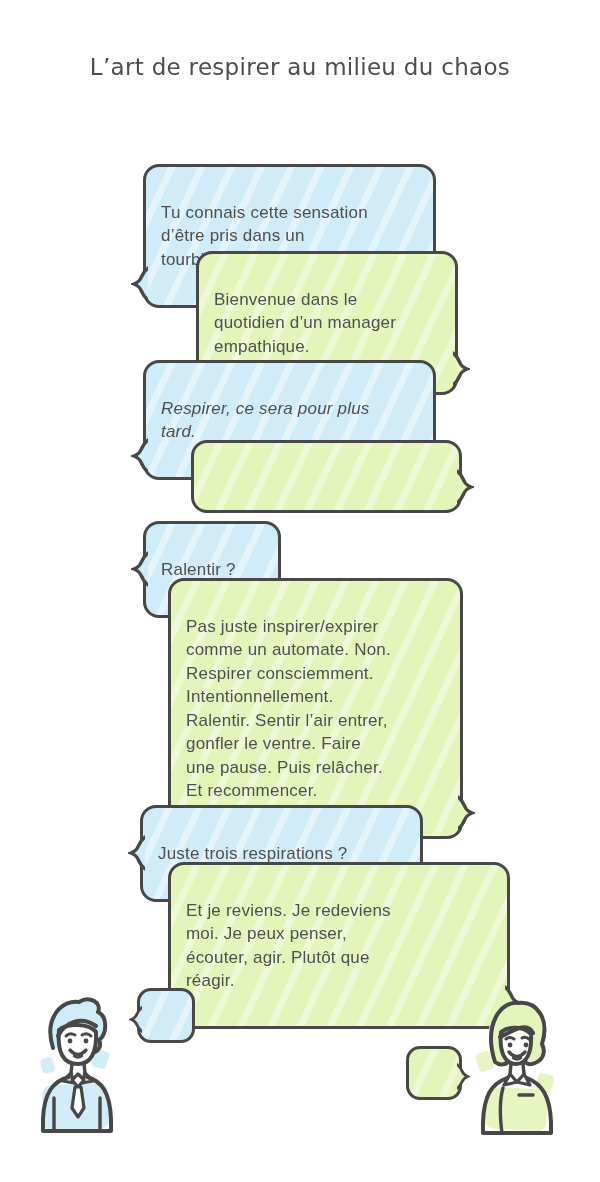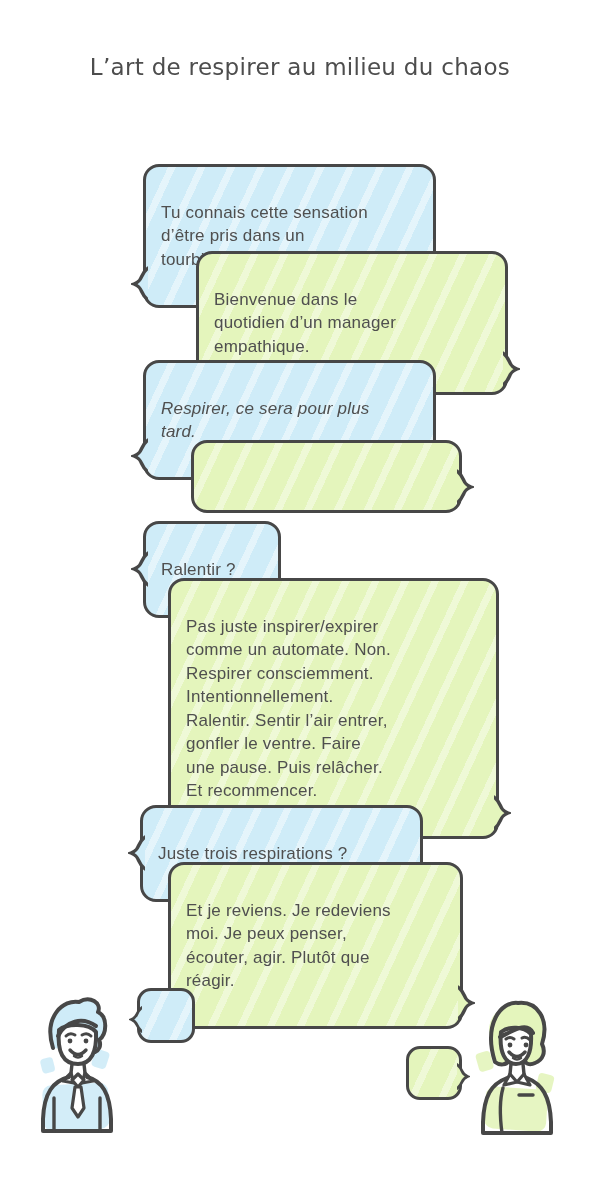--- a/index.html
+++ b/index.html
@@ -49,21 +49,21 @@
   <div class="bubble blue" style="left:143px; top:164px; width:293px; min-height:95px;">
     <span>Tu connais cette sensation
 d’être pris dans un
 tourbillon ?</span>
     <svg class="tail tail-left" viewBox="0 0 17 36">
       <path d="M17 2 C8 9 13 14 3 18 C13 22 8 27 17 34 Z" fill="#cfecf8" stroke="none"></path>
       <path d="M17 2 C8 9 13 14 3 18 C13 22 8 27 17 34" fill="none" stroke="#474747" stroke-width="3.4" stroke-linecap="round"></path>
     </svg>
   </div>
 
-  <div class="bubble green" style="left:196px; top:251px; width:312px; min-height:91px;">
+  <div class="bubble green" style="left:196px; top:251px; width:262px; min-height:91px;">
     <span>Bienvenue dans le
 quotidien d’un manager
 empathique.</span>
     <svg class="tail tail-right" viewBox="0 0 17 36">
       <path d="M0 2 C9 9 4 14 14 18 C4 22 9 27 0 34 Z" fill="#e4f5bc" stroke="none"></path>
       <path d="M0 2 C9 9 4 14 14 18 C4 22 9 27 0 34" fill="none" stroke="#474747" stroke-width="3.4" stroke-linecap="round"></path>
     </svg>
   </div>
 
   <div class="bubble blue" style="left:143px; top:360px; width:293px; min-height:64px;font-style:italic;">
@@ -83,21 +83,21 @@
   </div>
 
   <div class="bubble blue" style="left:143px; top:521px; width:138px; min-height:47px;">
     <span>Ralentir ?</span>
     <svg class="tail tail-left tail-mid" viewBox="0 0 17 36">
       <path d="M17 2 C8 9 13 14 3 18 C13 22 8 27 17 34 Z" fill="#cfecf8" stroke="none"></path>
       <path d="M17 2 C8 9 13 14 3 18 C13 22 8 27 17 34" fill="none" stroke="#474747" stroke-width="3.4" stroke-linecap="round"></path>
     </svg>
   </div>
 
-  <div class="bubble green" style="left:168px; top:578px; width:331px; min-height:214px;">
+  <div class="bubble green" style="left:168px; top:578px; width:295px; min-height:214px;">
     <span>Pas juste inspirer/expirer
 comme un automate. Non.
 Respirer consciemment.
 Intentionnellement.
 Ralentir. Sentir l’air entrer,
 gonfler le ventre. Faire
 une pause. Puis relâcher.
 Et recommencer.</span>
     <svg class="tail tail-right" viewBox="0 0 17 36">
       <path d="M0 2 C9 9 4 14 14 18 C4 22 9 27 0 34 Z" fill="#e4f5bc" stroke="none"></path>
@@ -106,21 +106,21 @@
   </div>
 
   <div class="bubble blue" style="left:140px; top:805px; width:283px; min-height:46px;">
     <span>Juste trois respirations ?</span>
     <svg class="tail tail-left tail-mid" viewBox="0 0 17 36">
       <path d="M17 2 C8 9 13 14 3 18 C13 22 8 27 17 34 Z" fill="#cfecf8" stroke="none"></path>
       <path d="M17 2 C8 9 13 14 3 18 C13 22 8 27 17 34" fill="none" stroke="#474747" stroke-width="3.4" stroke-linecap="round"></path>
     </svg>
   </div>
 
-  <div class="bubble green" style="left:168px; top:862px; width:295px; min-height:117px;">
+  <div class="bubble green" style="left:168px; top:862px; width:342px; min-height:117px;">
     <span>Et je reviens. Je redeviens
 moi. Je peux penser,
 écouter, agir. Plutôt que
 réagir.</span>
     <svg class="tail tail-right" viewBox="0 0 17 36">
       <path d="M0 2 C9 9 4 14 14 18 C4 22 9 27 0 34 Z" fill="#e4f5bc" stroke="none"></path>
       <path d="M0 2 C9 9 4 14 14 18 C4 22 9 27 0 34" fill="none" stroke="#474747" stroke-width="3.4" stroke-linecap="round"></path>
     </svg>
   </div>
 

